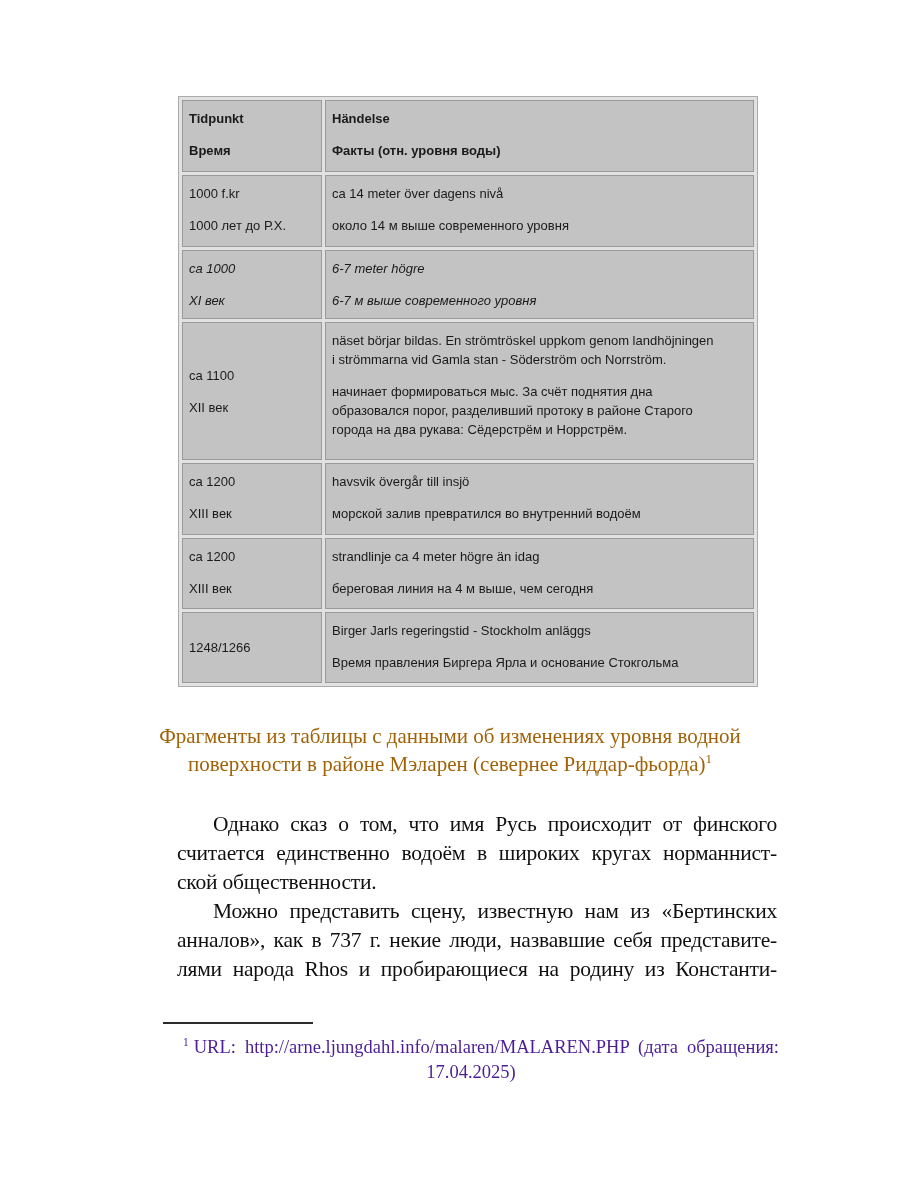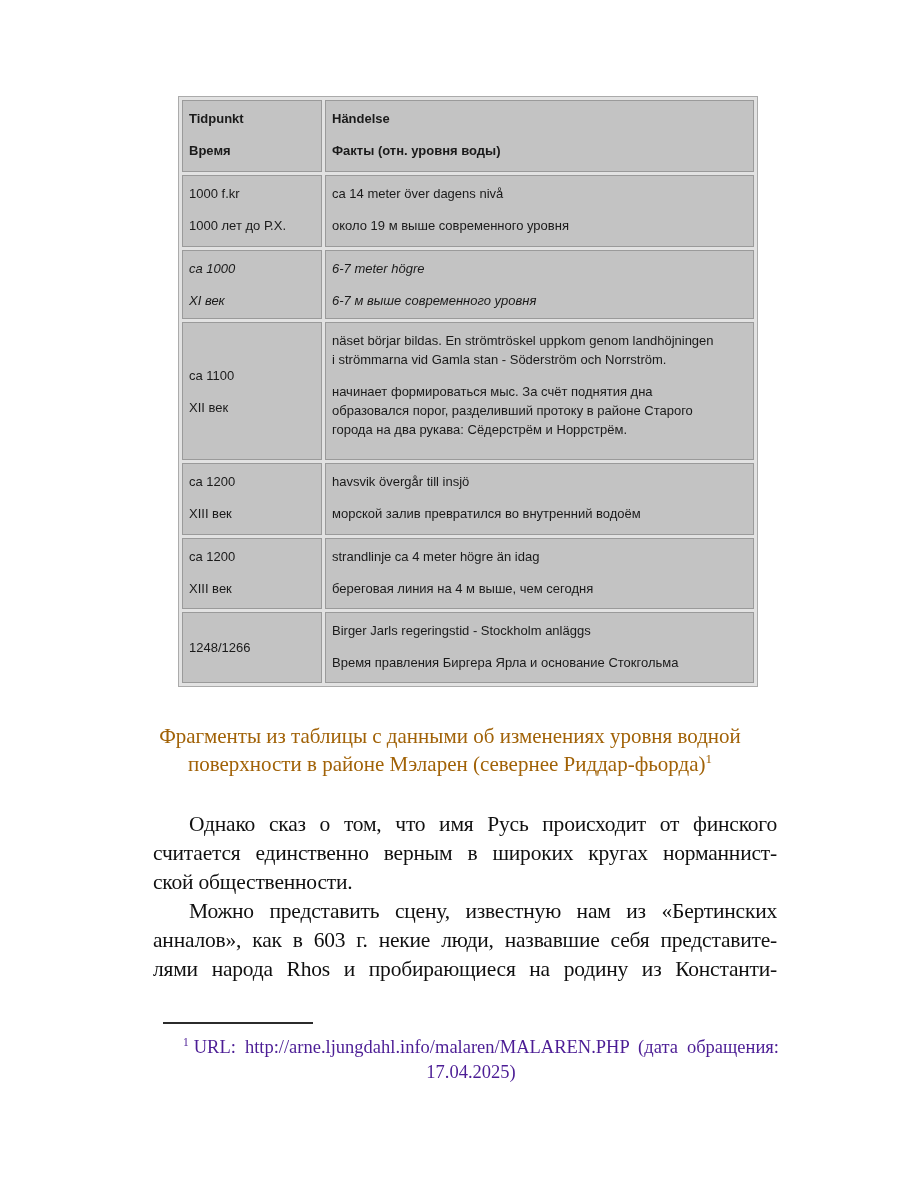--- a/index.html
+++ b/index.html
@@ -36,21 +36,21 @@
     position:absolute; left:140px; top:722px; width:620px;
     text-align:center; font-size:21px; line-height:28px; color:#a16207;
   }
   sup{font-size:0.62em; vertical-align:super; line-height:0;}
 
   
   .bodytext{
     position:absolute; left:153px; top:810px; width:624px;
     font-size:21.5px; line-height:29px; letter-spacing:-0.2px; color:#101010;
   }
-  .bodytext .ln{white-space:nowrap; text-align:left;}
+  .bodytext .ln{white-space:nowrap; text-align:left;margin-left:24px;}
   .bodytext .ln.j{white-space:normal; text-align:justify; text-align-last:justify;}
   .ind{text-indent:36px;}
 
   
   .footnote{
     position:absolute; left:163px; top:1022px; width:616px;
     font-size:18.5px; line-height:25px; color:#4c1d95;
   }
   .footnote .rule{width:150px; border-top:2px solid #2b2b2b; margin-bottom:11px;}
   .footnote .ln1{text-align:justify; text-align-last:justify; text-indent:20px;}
@@ -86,21 +86,21 @@
           </td>
         </tr>
 
         <tr class="h1">
           <td>
             <p class="sv">1000 f.kr</p>
             <p class="ru">1000 лет до Р.Х.</p>
           </td>
           <td>
             <p class="sv">ca 14 meter över dagens nivå</p>
-            <p class="ru">около 19 м выше современного уровня</p>
+            <p class="ru">около 14 м выше современного уровня</p>
           </td>
         </tr>
 
         <tr class="h2">
           <td>
             <p class="sv">ca 1000</p>
             <p class="ru">XI век</p>
           </td>
           <td>
             <p class="sv">6-7 meter högre</p>
@@ -157,24 +157,24 @@
     </table>
   </div>
 
   <div class="caption">
     <div>Фрагменты из таблицы с данными об изменениях уровня водной</div>
     <div><span>поверхности в районе Мэларен (севернее Риддар-фьорда)</span><sup>1</sup></div>
   </div>
 
   <div class="bodytext">
     <div class="ln j ind">Однако сказ о том, что имя Русь происходит от финского</div>
-    <div class="ln j">считается единственно верным в широких кругах норманнист-</div>
+    <div class="ln j">считается единственно водоём в широких кругах норманнист-</div>
     <div class="ln">ской общественности.</div>
     <div class="ln j ind">Можно представить сцену, известную нам из «Бертинских</div>
-    <div class="ln j">анналов», как в 603 г. некие люди, назвавшие себя представите-</div>
+    <div class="ln j">анналов», как в 737 г. некие люди, назвавшие себя представите-</div>
     <div class="ln j">лями народа Rhos и пробирающиеся на родину из Конcтанти-</div>
   </div>
 
   <div class="footnote">
     <div class="rule"></div>
     <div class="ln1"><sup>1</sup><span>URL: http://arne.ljungdahl.info/malaren/MALAREN.PHP (дата обращения:</span></div>
     <div class="ln2">17.04.2025)</div>
   </div>
 
 

